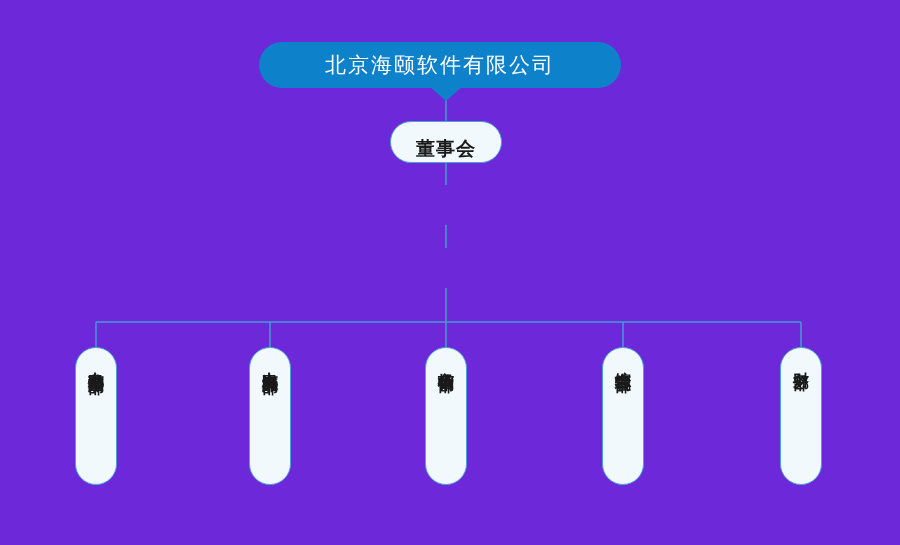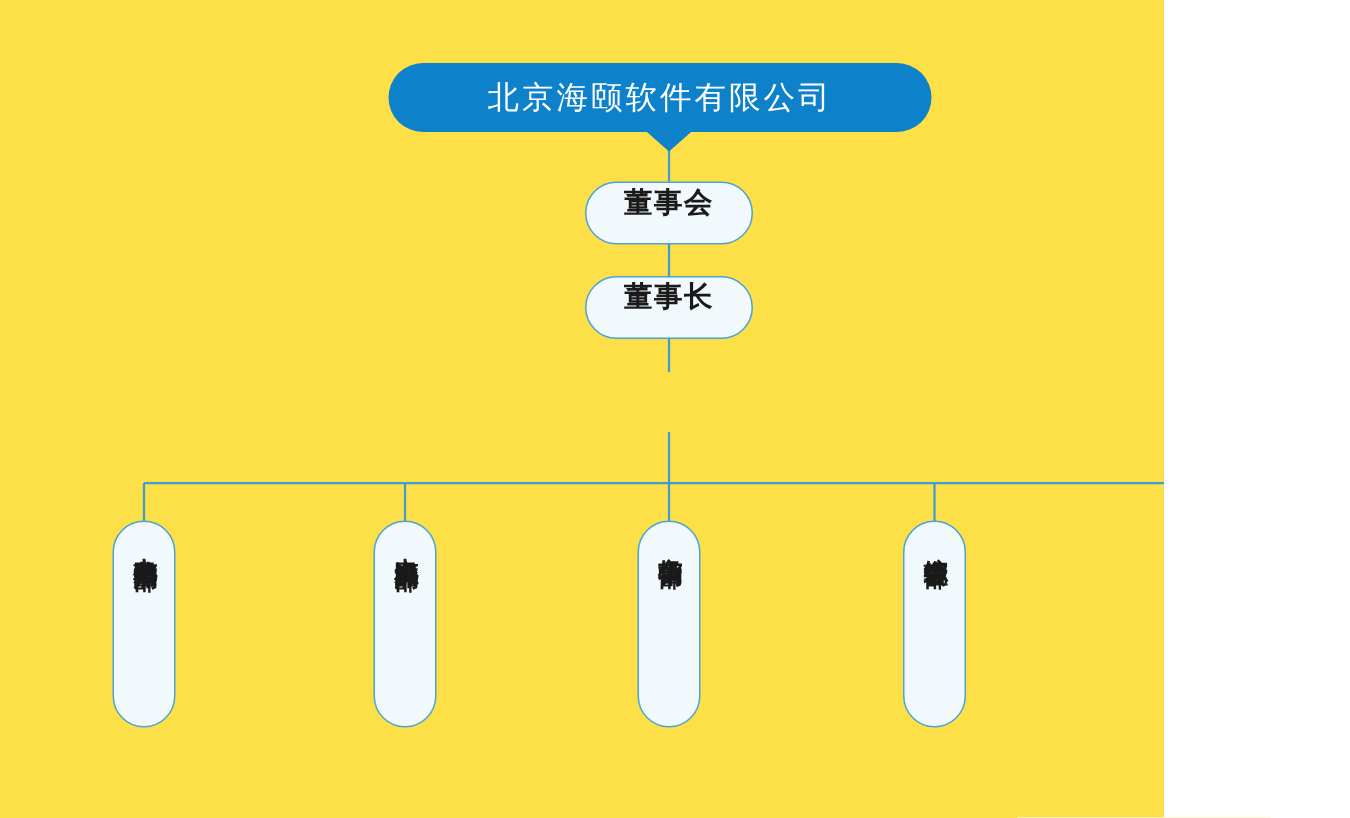--- a/index.html
+++ b/index.html
@@ -7,23 +7,23 @@
     --line: #3F9CD3;
     --node-border: #4BA3D6;
     --node-fill: #F2F9FD;
     --text: #1A1A1A;
     --title-text: #FFFFFF;
   }
   * { margin: 0; padding: 0; box-sizing: border-box; }
   html, body { background: #ffffff; }
   .stage {
     position: relative;
-    width: 776px;
+    width: 900px;
     height: 545px;
-    background: #fde047;
+    background: #6d28d9;
     overflow: hidden;
     font-family: "Liberation Sans", "DejaVu Sans", sans-serif;
   }
   .connectors {
     position: absolute;
     left: 0; top: 0;
     pointer-events: none;
   }
   .connectors path {
     stroke: var(--line);
@@ -53,21 +53,21 @@
     border-top: 15px solid var(--primary);
   }
   .chain-node {
     position: absolute;
     left: 390px;
     width: 112px; height: 42px;
     background: var(--node-fill);
     border: 1.5px solid var(--node-border);
     border-radius: 22px;
     display: flex;
-    align-items: flex-start;
+    align-items: flex-end;
     justify-content: center;
     font-size: 19px;
     font-weight: 600;
     color: var(--text);
     letter-spacing: 1px;
   }
   .chain-0 { top: 121px; }
   .chain-1 { top: 184px; }
   .chain-2 { top: 247px; }
   .dept-node {
@@ -115,23 +115,20 @@
   </svg>
 
   <div class="company">
     <span>北京海颐软件有限公司</span>
   </div>
   <div class="company-tail"></div>
 
   <div class="chain-node chain-0">
     <span>董事会</span>
   </div>
-  <div class="chain-node chain-1">
-    <span>董事长</span>
-  </div>
 
   <div class="dept-node dept-0">
     <span class="dept-label">电力营销产品部</span>
   </div>
   <div class="dept-node dept-1">
     <span class="dept-label">电力资源产品部</span>
   </div>
   <div class="dept-node dept-2">
     <span class="dept-label">市场营销部</span>
   </div>

